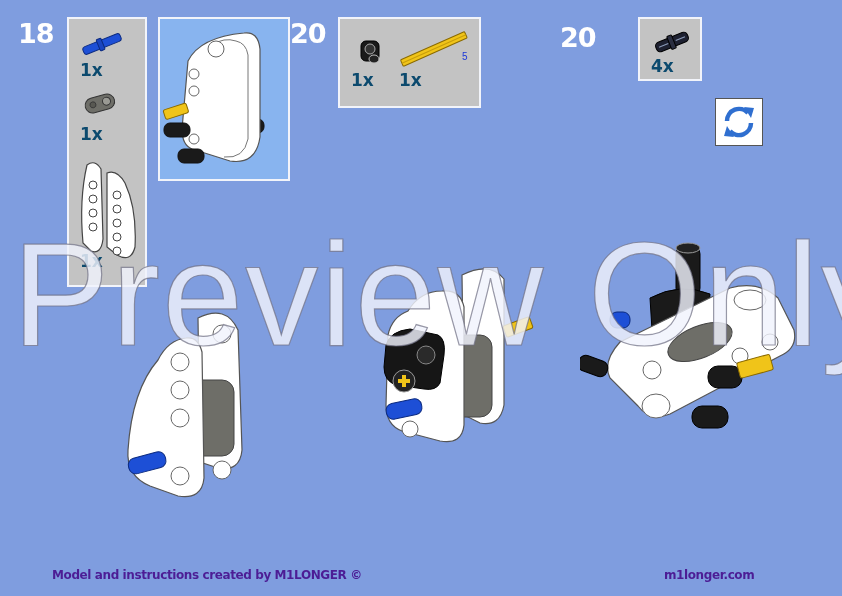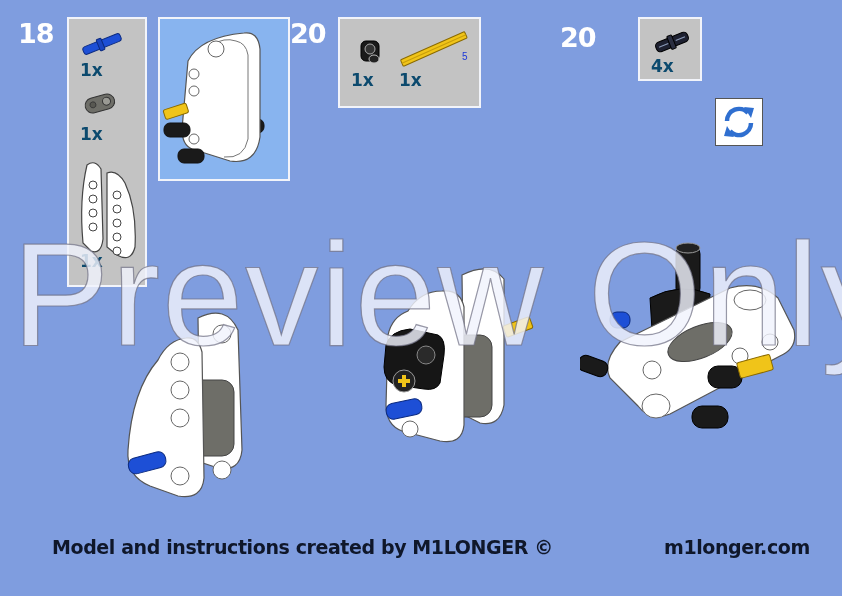--- a/index.html
+++ b/index.html
@@ -4,21 +4,21 @@
 <style>
   html, body { margin:0; padding:0; }
   body { width:842px; height:596px; background:#7f9ddf; position:relative; overflow:hidden; font-family:"Liberation Sans", sans-serif; }
   .step-num { position:absolute; color:#fff; font-family:"DejaVu Sans", sans-serif; font-weight:bold; font-size:27px; letter-spacing:-1px; }
   .panel { position:absolute; box-sizing:border-box; border:2px solid #f2f4fa; background:#c3c3c3; }
   .panel.preview { background:#88b4ef; }
   .qty { position:absolute; font-family:"DejaVu Sans", sans-serif; font-weight:bold; font-size:17px; color:#0c4a6e; }
   .len-label { position:absolute; font-size:10px; color:#1c38d8; font-family:"Liberation Sans", sans-serif; }
   .part { position:absolute; }
   .rotate-btn { position:absolute; left:715px; top:98px; width:48px; height:48px; background:#fff; border:1px solid #555; box-sizing:border-box; display:flex; align-items:center; justify-content:center; cursor:pointer; }
-  .footer-left, .footer-right { position:absolute; top:536px; color:#0f172a; font-family:"DejaVu Sans", sans-serif; font-weight:bold; font-size:19px; letter-spacing:-0.4px; }
+  .footer-left, .footer-right { position:absolute; top:568px; color:#4c1d95; font-family:"DejaVu Sans", sans-serif; font-weight:bold; font-size:12px; letter-spacing:-0.4px; }
   .footer-left { left:52px; }
   .footer-right { left:664px; }
   .watermark { position:absolute; left:12px; top:222px; font-family:"Liberation Sans", sans-serif; font-size:146px; color:rgba(240,243,252,0.82); -webkit-text-stroke:1.2px rgba(110,110,130,0.7); white-space:nowrap; letter-spacing:2px; pointer-events:none; z-index:20; line-height:1; }
   .model { position:absolute; }
 </style>
 </head>
 <body>
 
 <div class="step-num" style="left:18px;top:18px;">18</div>
 <div class="panel" style="left:67px;top:17px;width:80px;height:270px;">

